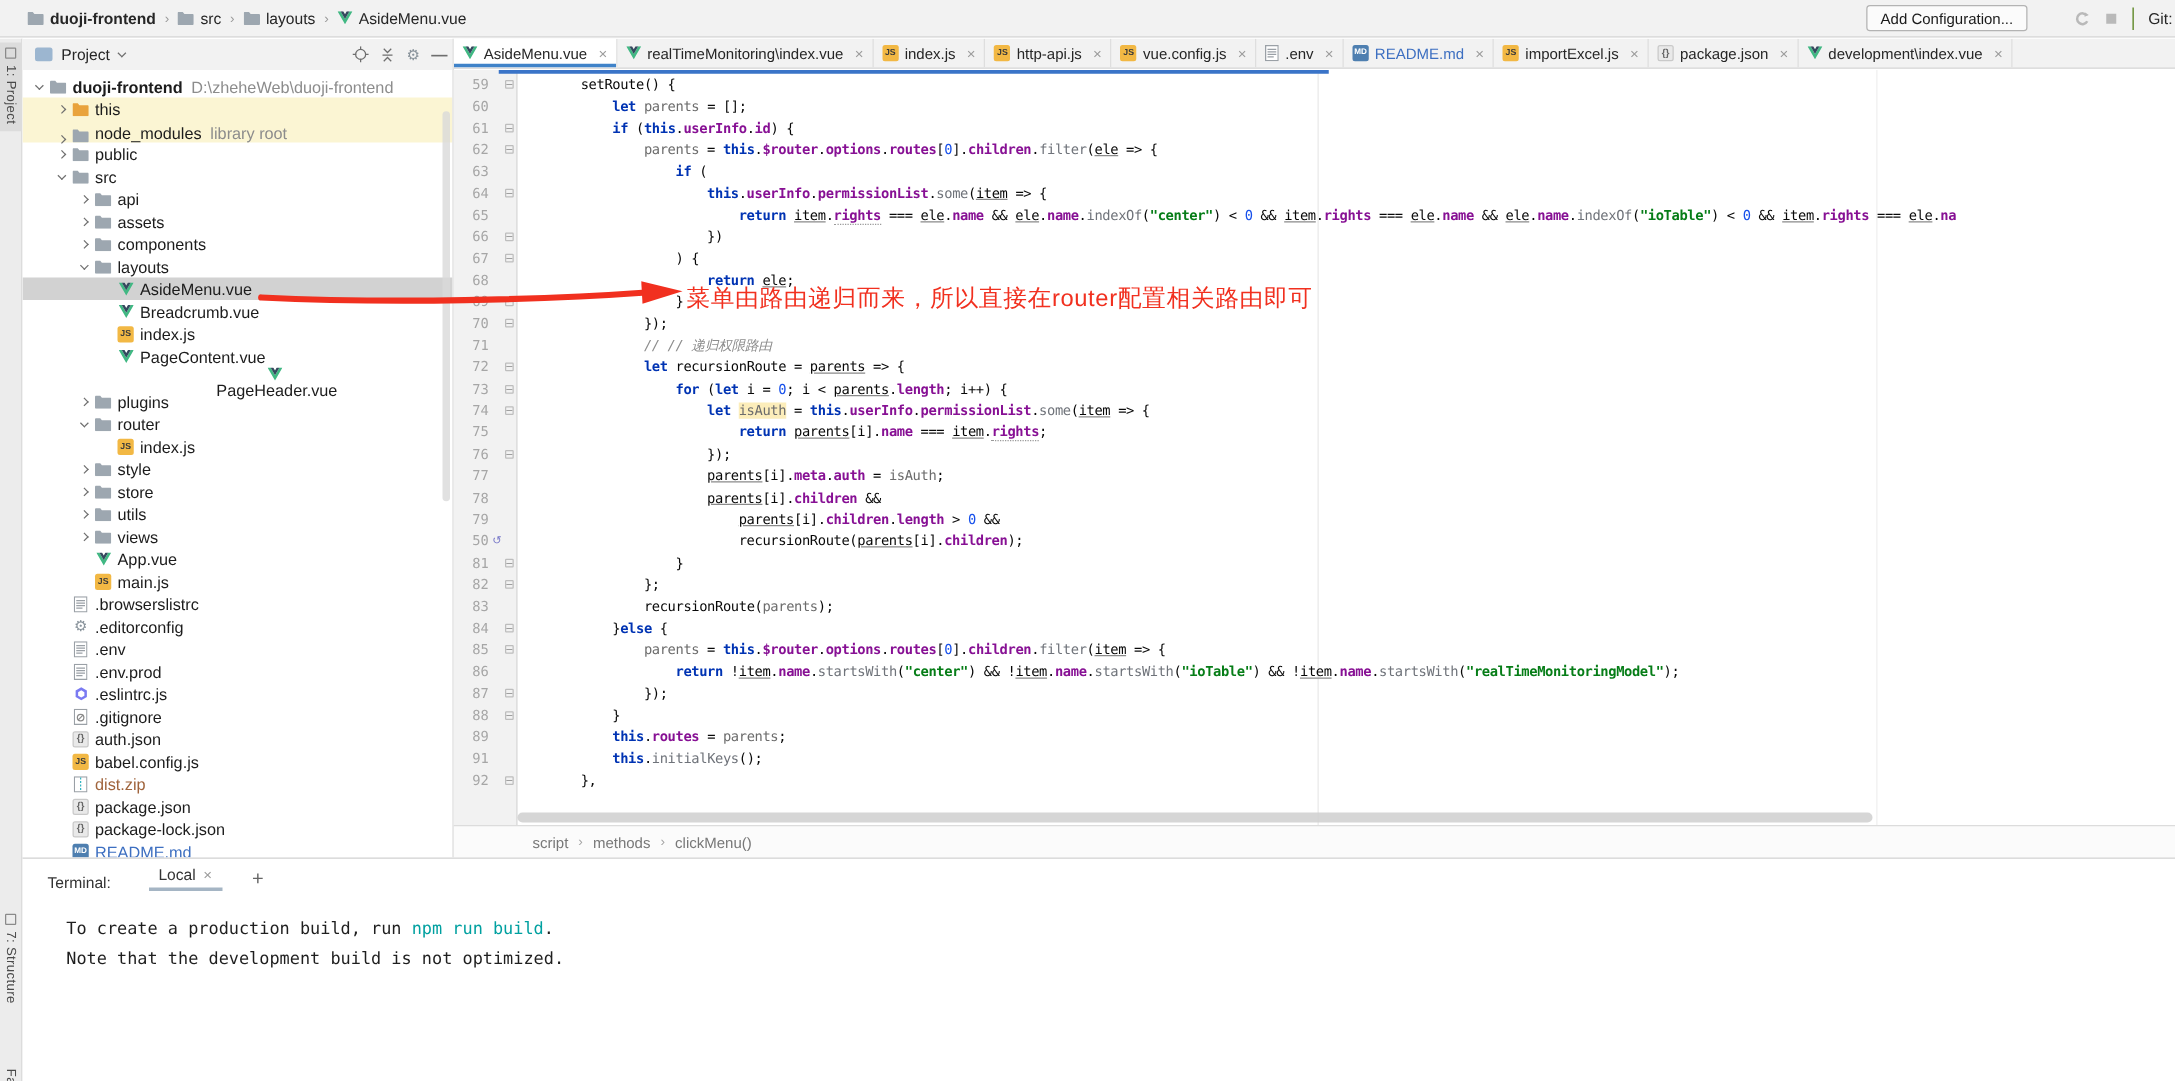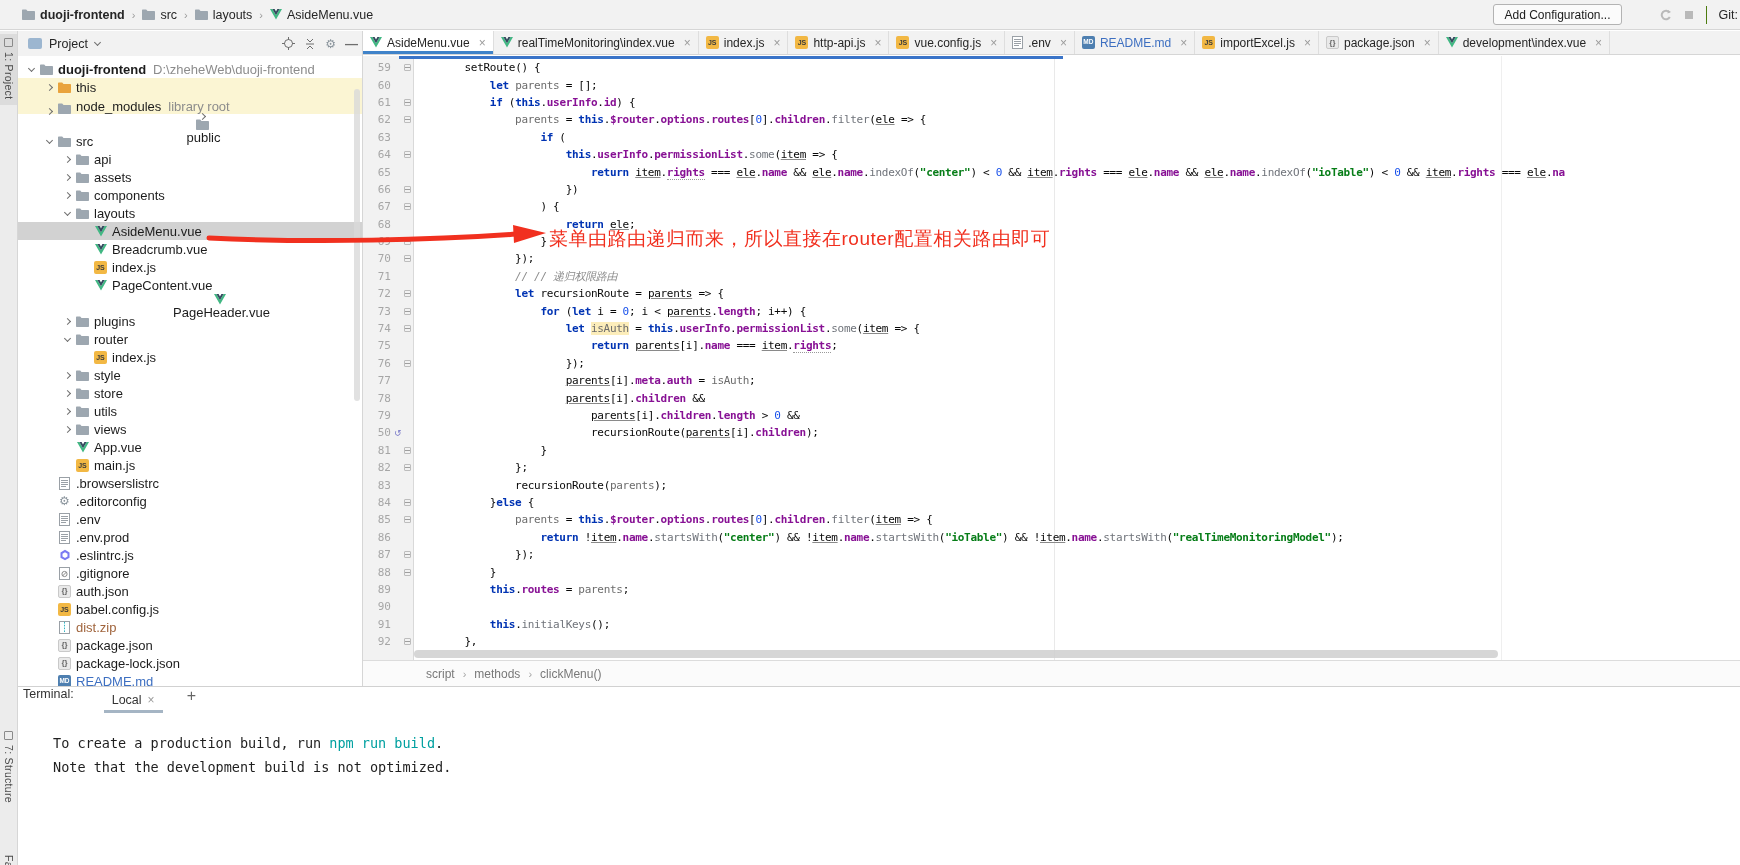--- a/index.html
+++ b/index.html
@@ -98,21 +98,21 @@
   #ed-crumbs { position:absolute; left:0; bottom:0; width:100%; height:26px; background:#fbfbfb; border-top:1px solid #dcdcdc;
                display:flex; align-items:center; padding-left:63px; font-size:12px; color:#787878; }
   #ed-crumbs .sep { margin:0 8px; color:#a5a5a5; font-size:11px; }
 
   
   #ann-arrow { position:absolute; left:205px; top:221px; width:345px; height:28px; z-index:50; pointer-events:none; }
   #ann-text { position:absolute; left:549px; top:226px; z-index:50; font-size:19px; font-weight:500; letter-spacing:0.5px; white-space:nowrap; }
 
   
   #terminal { position:absolute; left:18px; top:686px; width:1722px; height:179px; background:#fff; border-top:1px solid #d1d1d1; }
-  #term-header { height:26px; display:flex; align-items:flex-start; padding-left:5px; font-size:12.5px; color:#333; }
+  #term-header { height:26px; display:flex; align-items:flex-end; padding-left:20px; font-size:12.5px; color:#333; }
   #term-tab { display:flex; align-items:center; gap:6px; margin-left:30px; padding:0 8px; height:26px;
               box-shadow:inset 0 -3px 0 #a5b5c4; }
   #term-tab .close { color:#9b9b9b; font-size:12px; }
   #term-plus { margin-left:24px; color:#666; font-size:16px; }
   #term-body { padding:18px 0 0 35px; font-family:"DejaVu Sans Mono","Liberation Mono",monospace;
                font-size:13.5px; line-height:24px; color:#1f1f1f; }
   .t-cmd { color:#00a0a0; }
 </style>
 </head>
 <body>
@@ -260,21 +260,21 @@
         <span class="ticon">
           <span class="icon">
             <svg width="13" height="11" viewBox="0 0 13 11">
               <path fill="#9da7b0" d="M0 1.5C0 .9.4.5 1 .5h3.2l1.3 1.6H12c.6 0 1 .4 1 1V10c0 .6-.4 1-1 1H1c-.6 0-1-.4-1-1z"></path>
             </svg>
           </span>
         </span>
         <span class="tlabel">node_modules</span>
         <span class="tsuffix">library root</span>
       </div>
-      <div class="trow" style="padding-left: 24px; flex-direction: column;">
+      <div class="trow" style="padding-left: 24px;">
         <span class="cvbox">
           <span class="cv r"></span>
         </span>
         <span class="ticon">
           <span class="icon">
             <svg width="13" height="11" viewBox="0 0 13 11">
               <path fill="#9da7b0" d="M0 1.5C0 .9.4.5 1 .5h3.2l1.3 1.6H12c.6 0 1 .4 1 1V10c0 .6-.4 1-1 1H1c-.6 0-1-.4-1-1z"></path>
             </svg>
           </span>
         </span>
@@ -947,26 +947,20 @@
           <span class="fld">
             <span class="fold-box"></span>
           </span>
           <span class="ct" style="padding-left: 75.84px;"><span class="t-d">}</span></span>
         </div>
         <div class="cl">
           <span class="ln">89</span>
           <span class="gic"></span>
           <span class="fld"></span>
           <span class="ct" style="padding-left: 75.84px;"><span class="t-k">this</span><span class="t-d">.</span><span class="t-f">routes</span><span class="t-d"> = </span><span class="t-v">parents</span><span class="t-d">;</span></span>
-        </div>
-        <div class="cl">
-          <span class="ln">90</span>
-          <span class="gic"></span>
-          <span class="fld"></span>
-          <span class="ct" style="padding-left: 0px;"></span>
         </div>
         <div class="cl">
           <span class="ln">91</span>
           <span class="gic"></span>
           <span class="fld"></span>
           <span class="ct" style="padding-left: 75.84px;"><span class="t-k">this</span><span class="t-d">.</span><span class="t-m">initialKeys</span><span class="t-d">();</span></span>
         </div>
         <div class="cl">
           <span class="ln">92</span>
           <span class="gic"></span>

